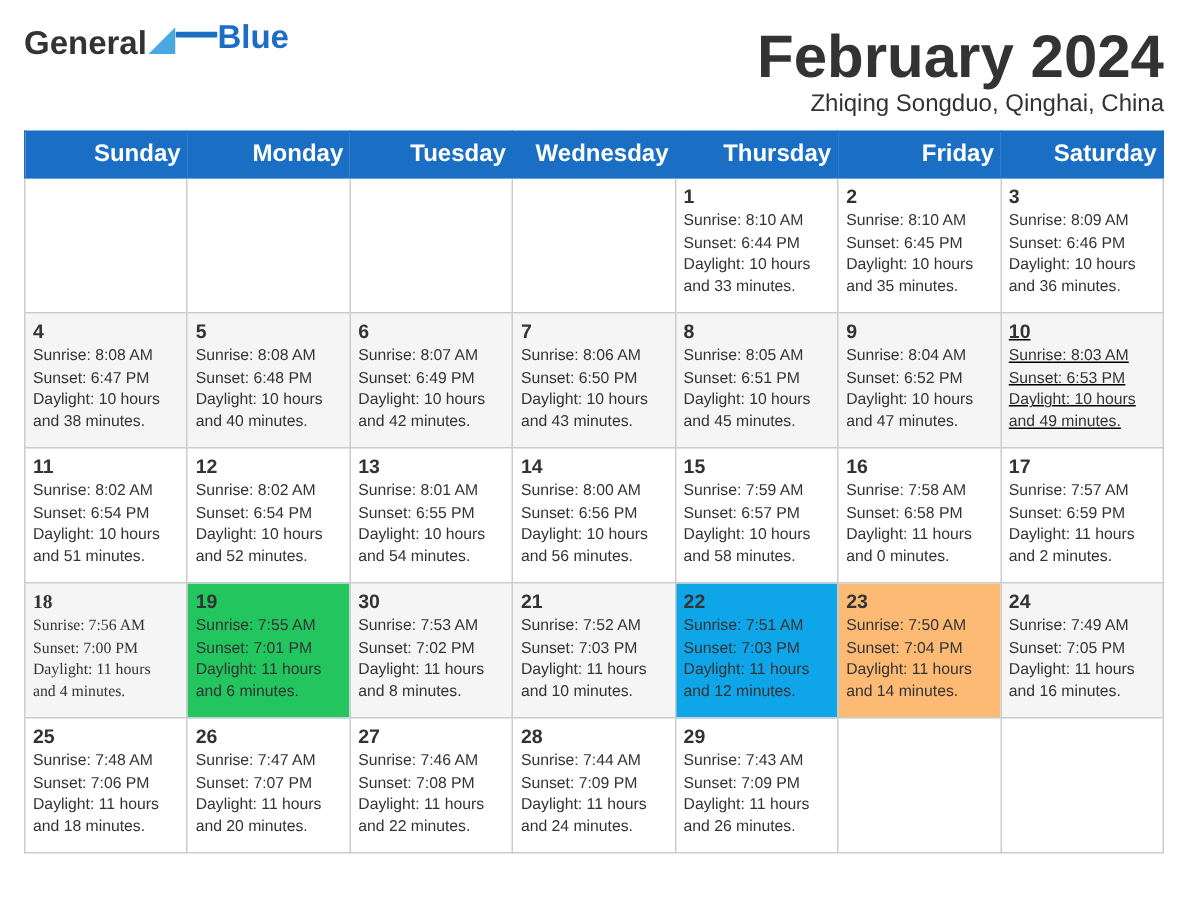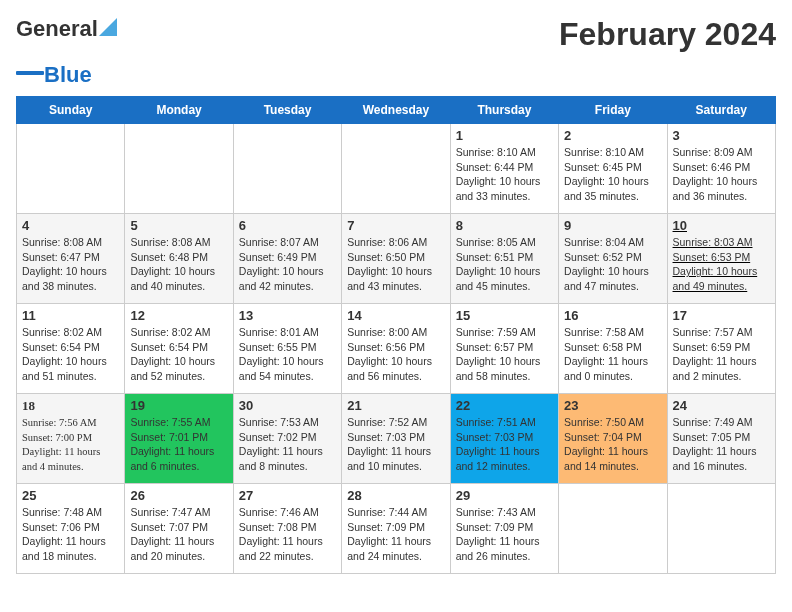--- a/index.html
+++ b/index.html
@@ -11,52 +11,51 @@
       padding: 16px;
     }
     .header {
       display: flex;
       align-items: flex-start;
       justify-content: space-between;
       margin-bottom: 8px;
     }
     .logo {
       display: flex;
-      flex-direction: column;
+      flex-direction: row;
       align-items: flex-start;
-      gap: 24px;
     }
     .logo-line {
       display: flex;
       align-items: center;
     }
     .title-block {
       text-align: right;
     }
     .month-title {
-      font-size: 32px;
+      font-size: 40px;
       font-weight: bold;
       color: #333;
     }
     .location {
       font-size: 16px;
       color: #333;
     }
     .calendar {
       width: 100%;
       border-collapse: collapse;
       table-layout: fixed;
     }
     .calendar th {
       background: #1a6fc4;
       color: #fff;
-      font-size: 12px;
+      font-size: 16px;
       font-weight: bold;
       padding: 6px 4px;
-      text-align: center;
+      text-align: right;
       border: 1px solid #1a6fc4;
     }
     .calendar td {
       border: 1px solid #ccc;
       vertical-align: top;
       padding: 4px 5px;
       height: 90px;
       background: #fff;
     }
     .calendar tr:nth-child(even) td {
@@ -89,20 +88,21 @@
     </div>
     <div style="display:flex;align-items:center;margin-top:-4px;">
       <svg width="28" height="8">
         <rect width="28" height="4" fill="#1a6fc4" rx="1"></rect>
       </svg>
       <span style="font-size:22px;font-weight:bold;color:#1a6fc4;margin-left:0px;">Blue</span>
     </div>
   </div>
   <div class="title-block">
     <div class="month-title">February 2024</div>
+    <div class="location">Zhiqing Songduo, Qinghai, China</div>
   </div>
 </div>
 
 <table class="calendar">
   <thead>
     <tr id="calendar-headers">
         <th>Sunday</th>
         <th>Monday</th>
         <th>Tuesday</th>
         <th>Wednesday</th>

